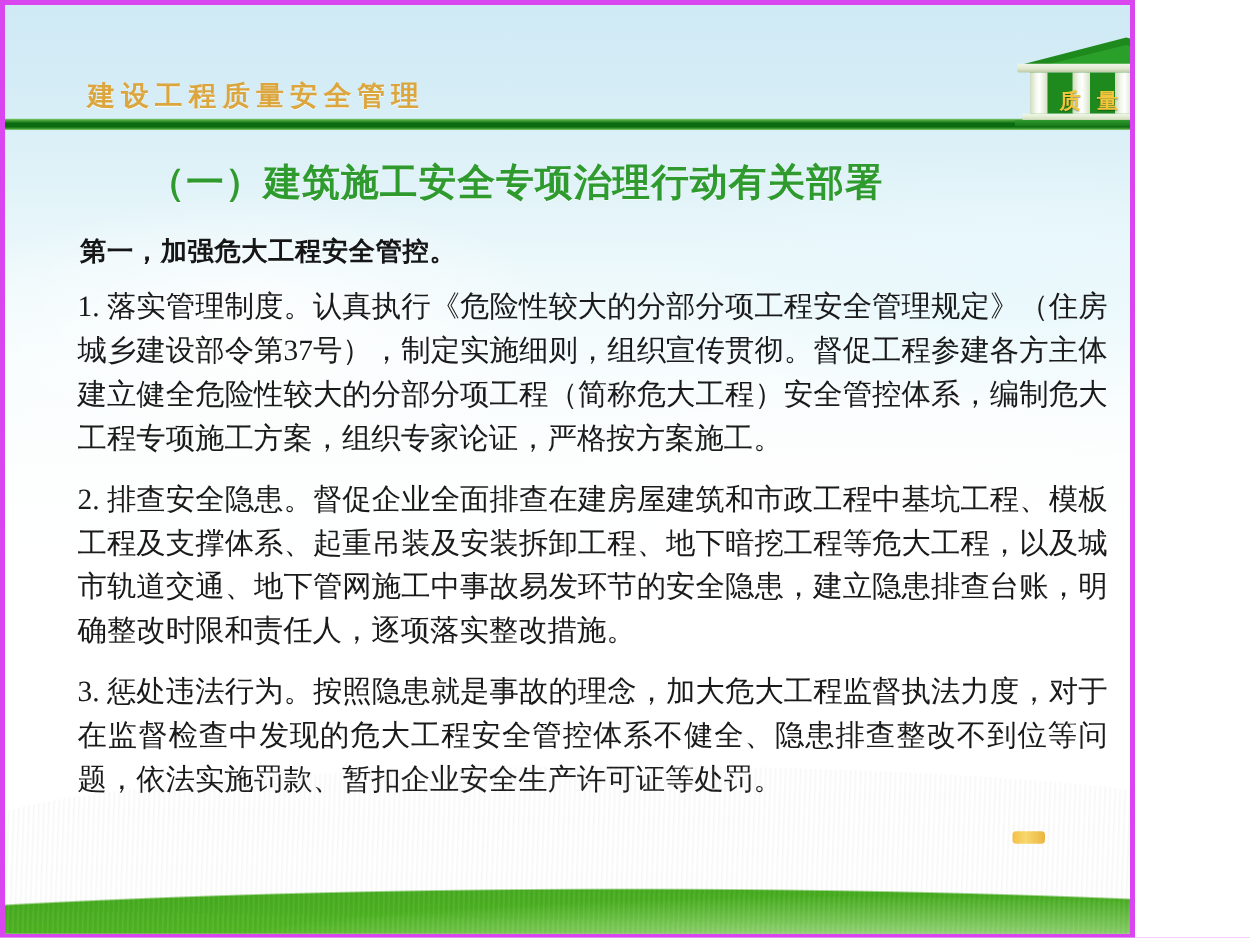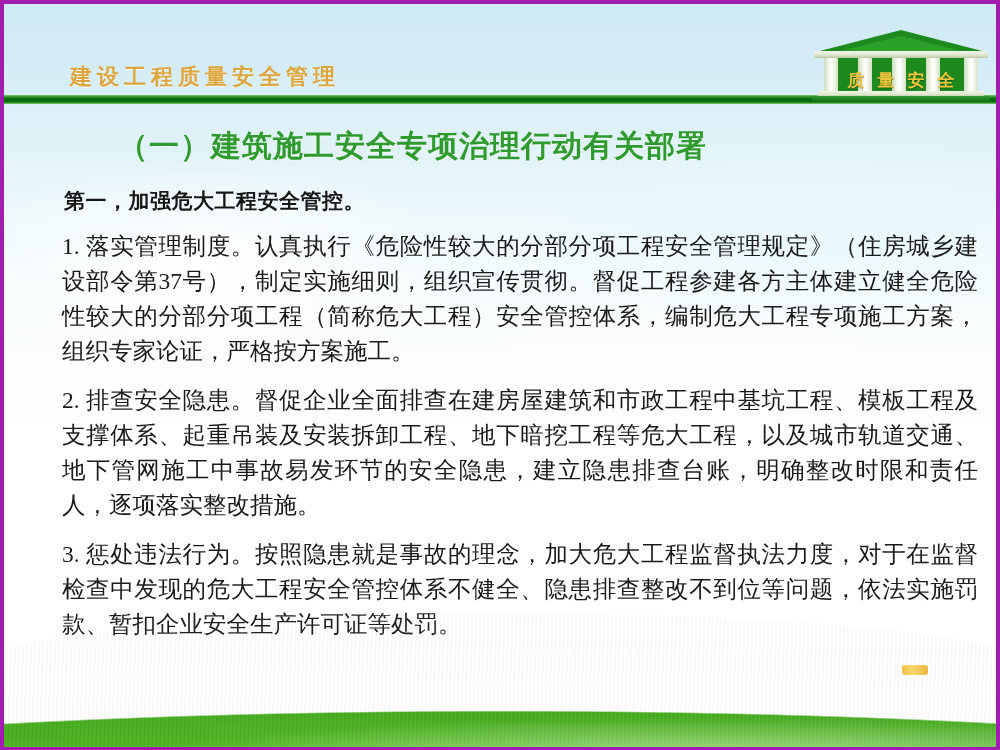--- a/index.html
+++ b/index.html
@@ -11,24 +11,24 @@
   body {
     width: 1000px;
     height: 750px;
     font-family: "Liberation Serif", "DejaVu Serif", serif;
     overflow: hidden;
   }
 
   
   .slide {
     position: relative;
-    width: 1000px;
+    width: 908px;
     height: 750px;
     box-sizing: border-box;
-    background: #a21caf;
+    background: #d946ef;
     overflow: hidden;
   }
 
   
   .canvas {
     position: absolute;
     left: 4px;
     top: 4px;
     right: 4px;
     bottom: 3px;

